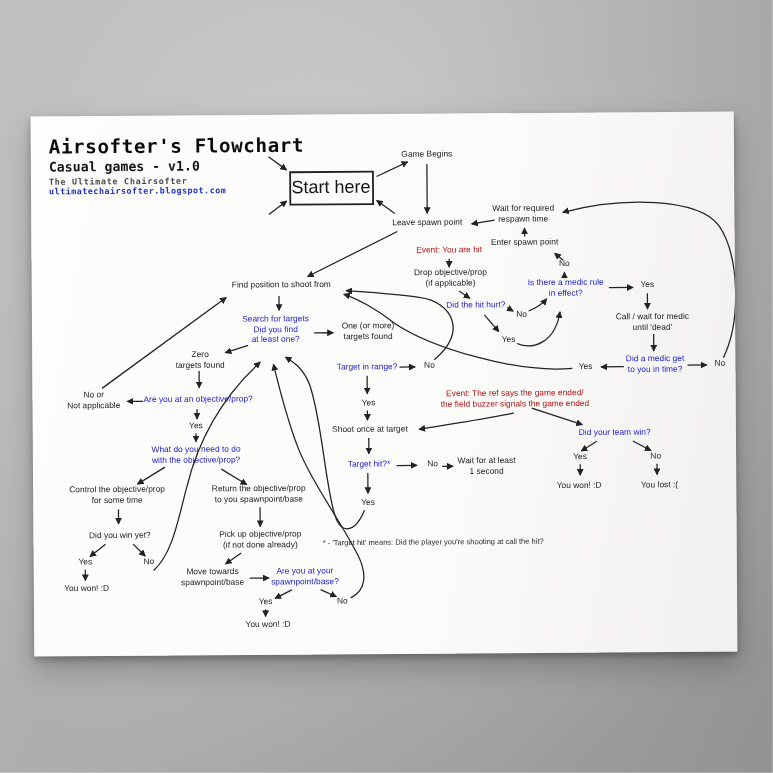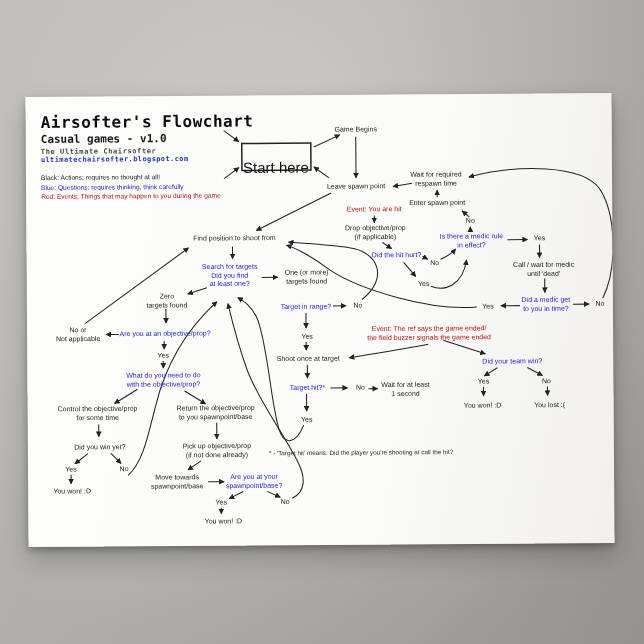--- a/index.html
+++ b/index.html
@@ -18,21 +18,21 @@
   }
   #arrows{position:absolute;left:0;top:0;width:586px;height:450px;}
   .fn{
     position:absolute;transform:translate(-50%,-50%);
     font-size:7px;line-height:1.22;text-align:center;white-space:pre-line;
     color:#1b1b1b;letter-spacing:0;
   }
   .q{color:#2323cc;}
   .e{color:#b21414;}
   .startbox-label{
-    position:absolute;left:250px;top:72px;transform:translate(-50%,-50%);
+    position:absolute;left:250px;top:61px;transform:translate(-50%,-50%);
     font-size:15px;color:#141414;white-space:nowrap;
   }
   .titleblock{position:absolute;left:15px;top:16px;font-family:"DejaVu Sans Mono",monospace;}
   .t1{font-size:16px;font-weight:bold;color:#0c0c0c;letter-spacing:.5px;white-space:nowrap;}
   .t2{font-size:11px;font-weight:bold;color:#161616;margin-top:1px;white-space:nowrap;}
   .t3{font-size:7px;font-weight:bold;color:#474747;margin-top:2px;letter-spacing:.6px;white-space:nowrap;}
   .t4{font-size:7px;font-weight:bold;color:#2233bb;letter-spacing:.4px;white-space:nowrap;}
   .legend{position:absolute;left:15px;top:76px;font-size:6.6px;line-height:1.45;white-space:nowrap;}
   .legend .lg-black{color:#1b1b1b;}
   .legend .lg-blue{color:#2323cc;}
@@ -48,25 +48,20 @@
 
 <div id="poster">
 
   <div class="titleblock">
     <div class="t1">Airsofter's Flowchart</div>
     <div class="t2">Casual games - v1.0</div>
     <div class="t3">The Ultimate Chairsofter</div>
     <div class="t4">ultimatechairsofter.blogspot.com</div>
   </div>
 
-  <div class="legend">
-    <div class="lg-black">Black: Actions; requires no thought at all!</div>
-    <div class="lg-blue">Blue: Questions; requires thinking, think carefully</div>
-    <div class="lg-red">Red: Events; Things that may happen to you during the game</div>
-  </div>
 
   <svg id="arrows" viewBox="0 0 586 450" xmlns="http://www.w3.org/2000/svg">
     <defs>
       <marker id="ah" viewBox="0 0 8 8" refX="7" refY="4" markerWidth="5.5" markerHeight="5.5" orient="auto">
         <path d="M0,0 L8,4 L0,8 z" fill="#222"></path>
       </marker>
     </defs>
     <g stroke="#222" stroke-width="1.05" fill="none">
 
       <rect x="216" y="48" width="69" height="27" stroke-width="1.5"></rect>

